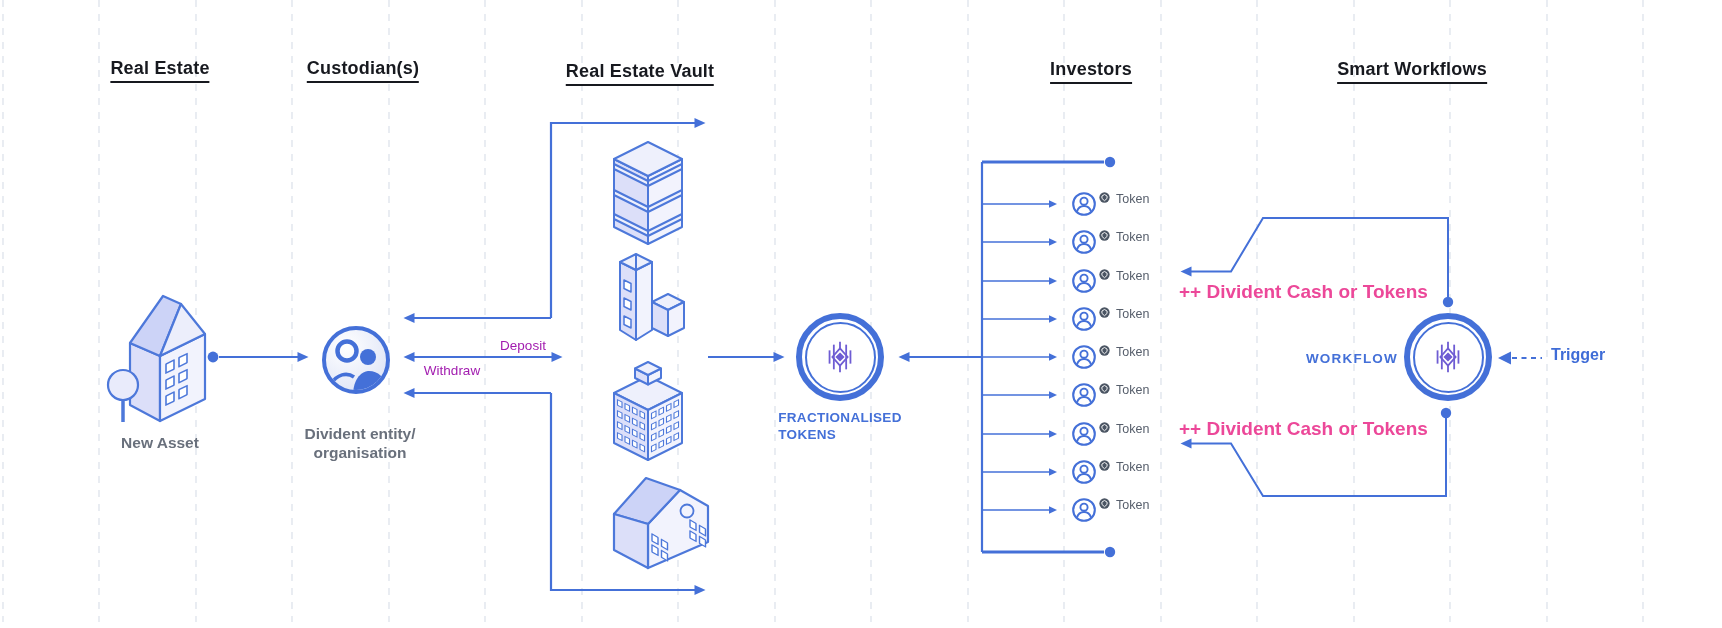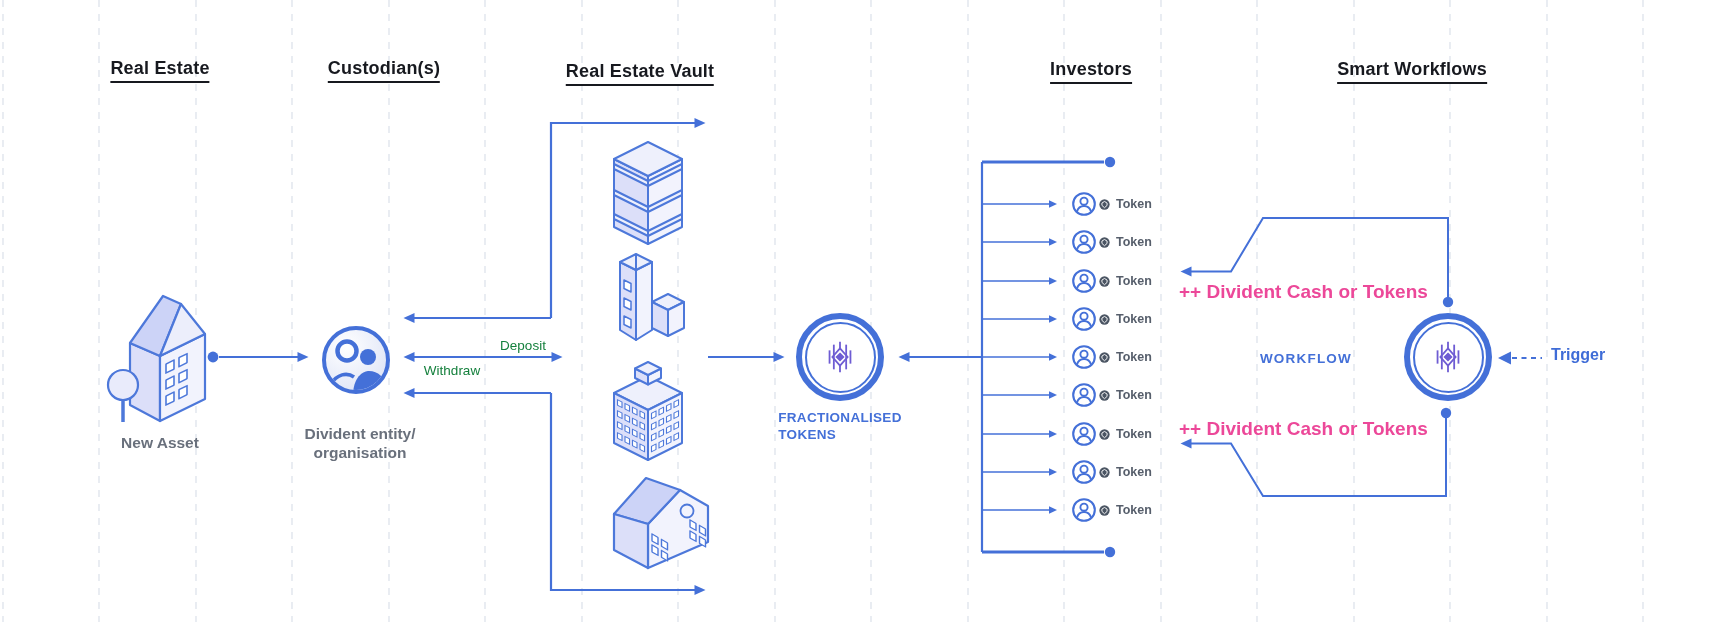--- a/index.html
+++ b/index.html
@@ -6,31 +6,31 @@
   .canvas{position:relative;width:1722px;height:628px;background:#ffffff;overflow:hidden;
           font-family:"Liberation Sans",sans-serif;padding-left:28px;}
   svg{display:block;}
   .wires{position:absolute;left:0;top:0;}
   .abs{position:absolute;}
   .hdr{position:absolute;transform:translateX(-50%);font-size:18px;font-weight:700;color:#17191f;
        white-space:nowrap;padding-bottom:2px;border-bottom:2.4px solid #17191f;letter-spacing:.2px;}
   .gray-label{position:absolute;transform:translateX(-50%);font-size:15.5px;font-weight:700;
        color:#69707c;text-align:center;line-height:18.5px;white-space:nowrap;}
   .blue-small{position:absolute;transform:translateX(-50%);font-size:13.5px;font-weight:500;
-       color:#15803d;white-space:nowrap;text-align:right;}
+       color:#a21caf;white-space:nowrap;text-align:right;}
   .frac-label{position:absolute;transform:translateX(-50%);font-size:13.5px;font-weight:700;
        color:#4470d8;text-align:left;line-height:16.5px;letter-spacing:.3px;white-space:nowrap;}
   .wf-label{position:absolute;transform:translateX(-100%);font-size:13.5px;font-weight:700;
        color:#4470d8;letter-spacing:1.2px;white-space:nowrap;}
   .trigger{position:absolute;font-size:16px;font-weight:700;color:#3f6cd7;white-space:nowrap;}
   .div-label{position:absolute;font-size:19px;font-weight:700;color:#ec4899;white-space:nowrap;}
   .ring{position:absolute;width:88px;height:88px;border-radius:50%;border:6.5px solid #4470d8;
         background:#fff;box-sizing:border-box;display:flex;align-items:center;justify-content:center;}
   .ring::after{content:"";position:absolute;inset:2.5px;border-radius:50%;border:2px solid #4470d8;}
-  .inv-row{position:absolute;left:1072px;height:24px;display:flex;align-items:center;font-weight:bold;}
+  .inv-row{position:absolute;left:1072px;height:24px;display:flex;align-items:flex-start;}
   .inv-row .tok{font-size:12.5px;color:#565e6b;margin-left:6px;white-space:nowrap;}
   .inv-row svg.badge{margin-left:3px;}
 </style>
 </head>
 <body>
 
 <div class="canvas">
 
   <svg class="wires" width="1722" height="628" viewBox="0 0 1722 628">
     <defs>
@@ -121,21 +121,21 @@
       <path stroke-width="2" d="M1448,302 V218 H1263 L1231,271.5 H1191" marker-end="url(#ah)"></path>
       <circle cx="1446" cy="413" r="5.2" fill="#4470d8" stroke="none"></circle>
       <path stroke-width="2" d="M1446,413 V496 H1263 L1231,443.5 H1191" marker-end="url(#ah)"></path>
 
       <path d="M1512,358 H1542" stroke-dasharray="5 4.5"></path>
       <path d="M1498,358 L1511,351.5 V364.5 Z" fill="#4470d8" stroke="none"></path>
     </g>
   </svg>
 
   <div class="hdr" style="left:160px;top:58px">Real Estate</div>
-  <div class="hdr" style="left:384px;top:58px">Custodian(s)</div>
+  <div class="hdr" style="left:363px;top:58px">Custodian(s)</div>
   <div class="hdr" style="left:640px;top:61px">Real Estate Vault</div>
   <div class="hdr" style="left:1091px;top:59px">Investors</div>
   <div class="hdr" style="left:1412px;top:59px">Smart Workflows</div>
 
   <svg class="abs" style="left:103px;top:288px" width="115" height="140" viewBox="0 0 115 140">
     <g stroke="#4d78da" stroke-width="2.2" stroke-linejoin="round">
       <polygon points="27,55 27,117 57,133 57,68" fill="#dcdff9"></polygon>
       <polygon points="57,68 57,133 102,111 102,46" fill="#f2f3fd"></polygon>
       <polygon points="27,55 60,8 78,16 57,68" fill="#ccd3f7"></polygon>
       <polygon points="78,16 102,46 57,68" fill="#eceefb"></polygon>
@@ -371,16 +371,16 @@
   </div>
 
   <div class="div-label" style="left:1179px;top:281px">++ Divident Cash or Tokens</div>
   <div class="div-label" style="left:1179px;top:418px">++ Divident Cash or Tokens</div>
 
   <div class="ring" style="left:1404px;top:313px">
     <svg width="38" height="38" viewBox="0 0 40 40">
       <use href="#sym-logo"></use>
     </svg>
   </div>
-  <div class="wf-label" style="left:1352px;top:351px">WORKFLOW</div>
+  <div class="wf-label" style="left:1398px;top:351px">WORKFLOW</div>
   <div class="trigger" style="left:1551px;top:346px">Trigger</div>
 
 </div>
 
 </body></html>

